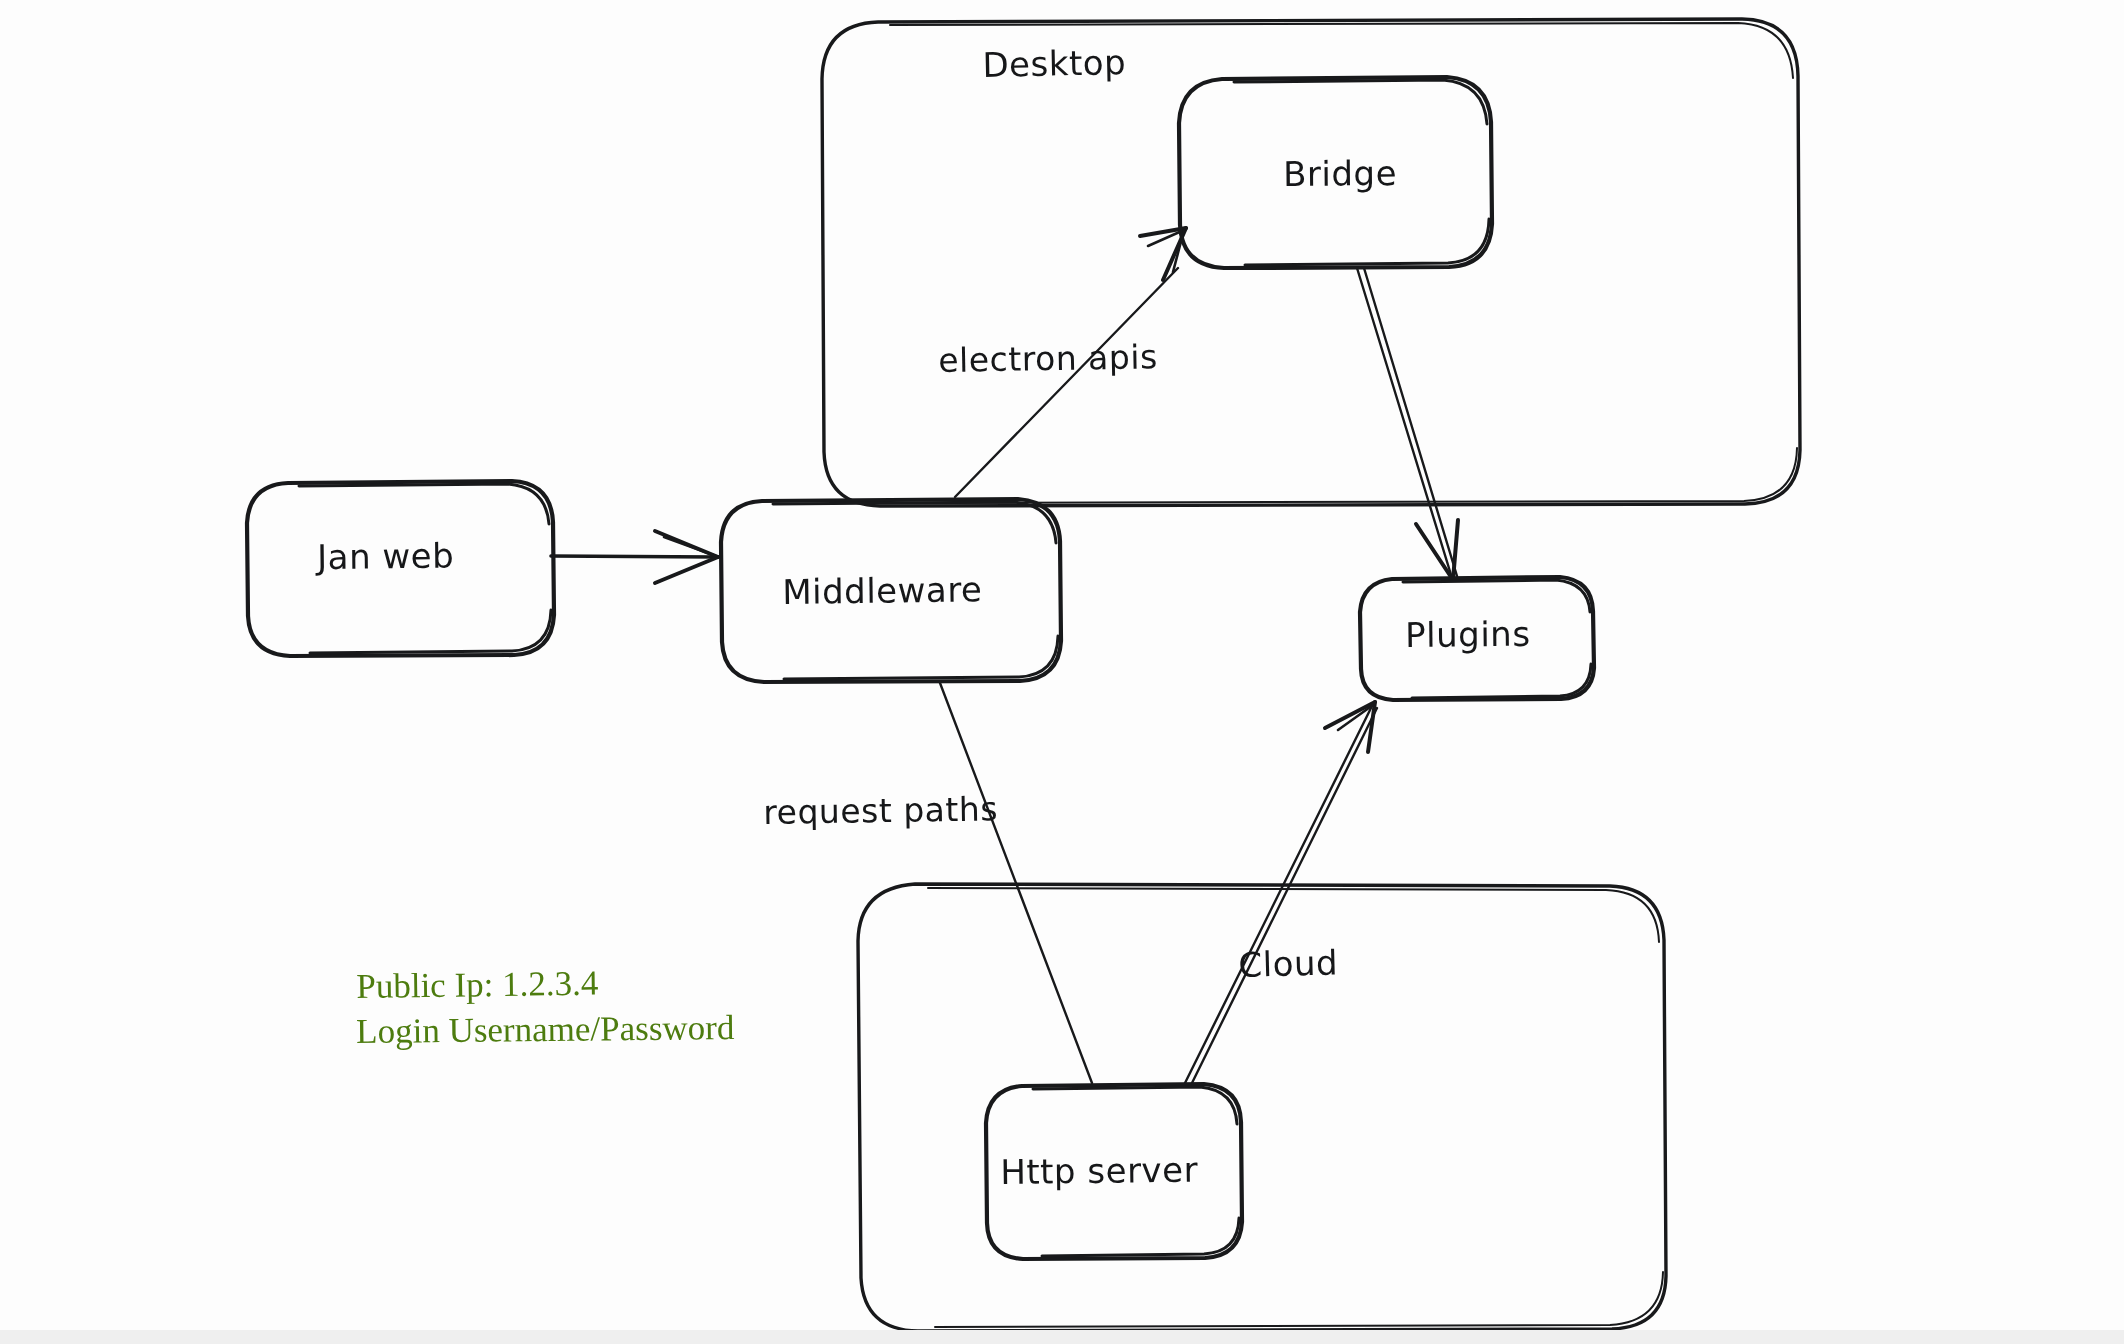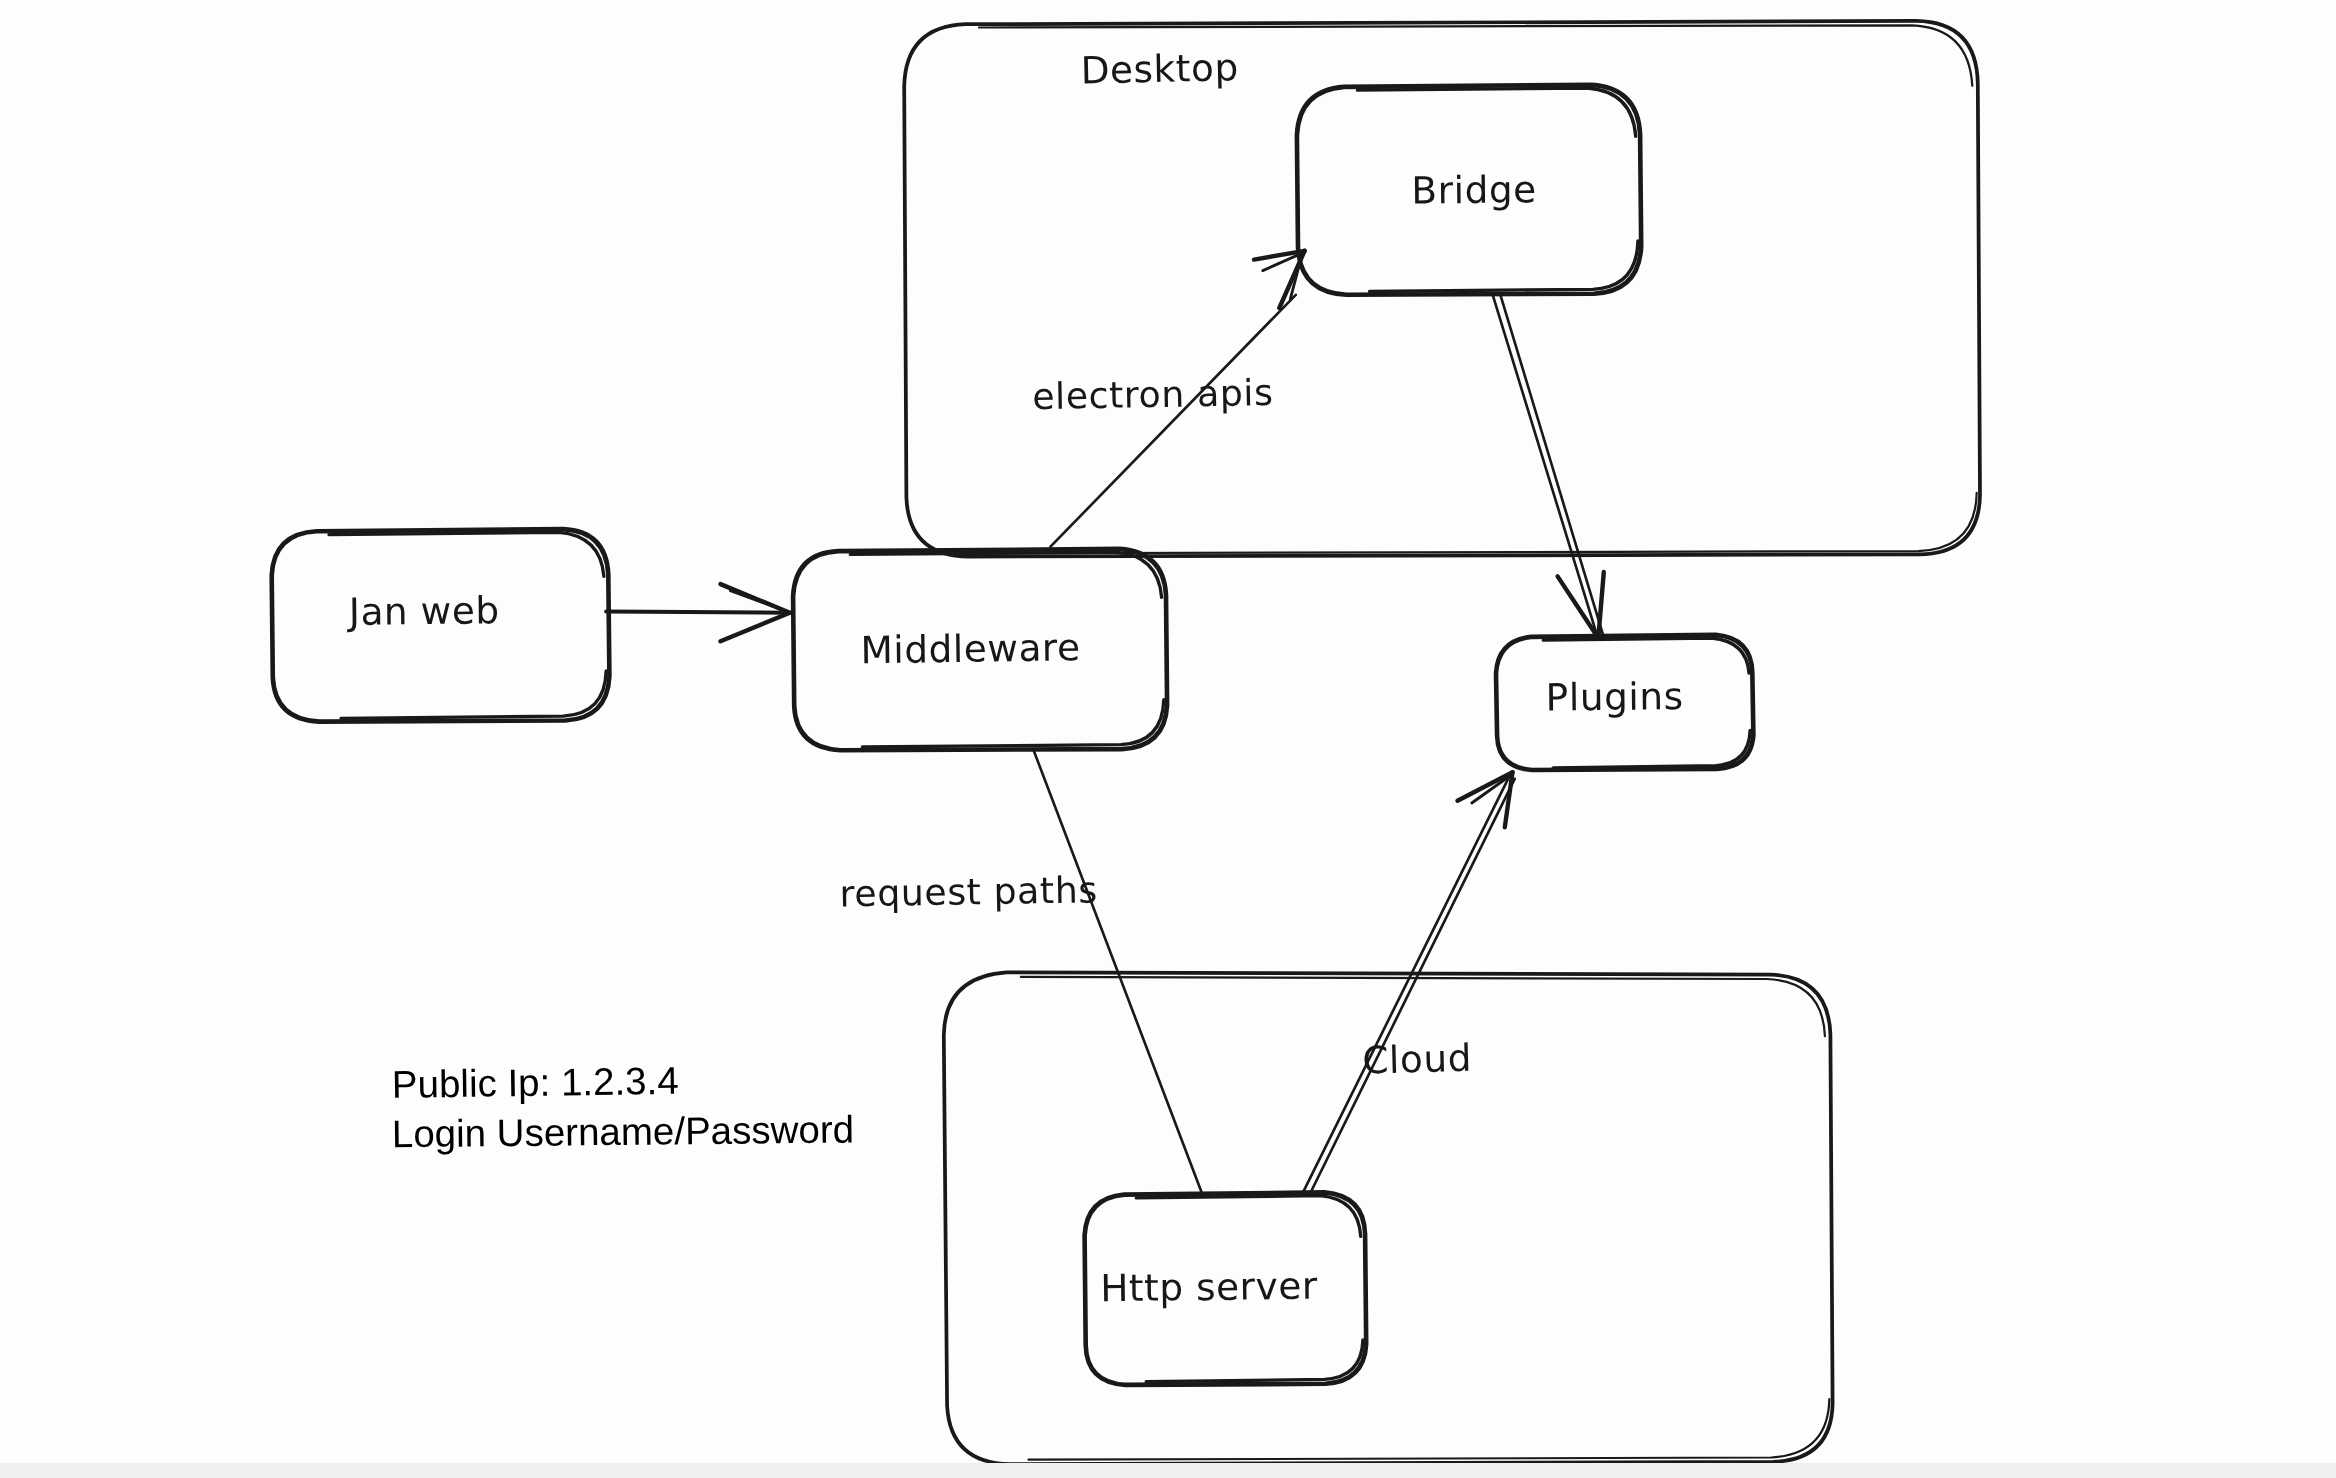--- a/index.html
+++ b/index.html
@@ -56,22 +56,22 @@
     font-size: 33px;
     font-weight: 400;
   }
   .note-line {
     font-size: 35px;
     font-weight: 400;
     line-height: 1.28;
   }
   .note-block {
     position: absolute;
-    color: #000000;
-    font-family: Liberation Sans, sans-serif;
+    color: #4d7c0f;
+    font-family: Liberation Serif, serif;
   }
   .bottom-strip {
     position: absolute;
     left: 0;
     bottom: 0;
     width: 2124px;
     height: 14px;
     background: #efefef;
   }
 </style>

